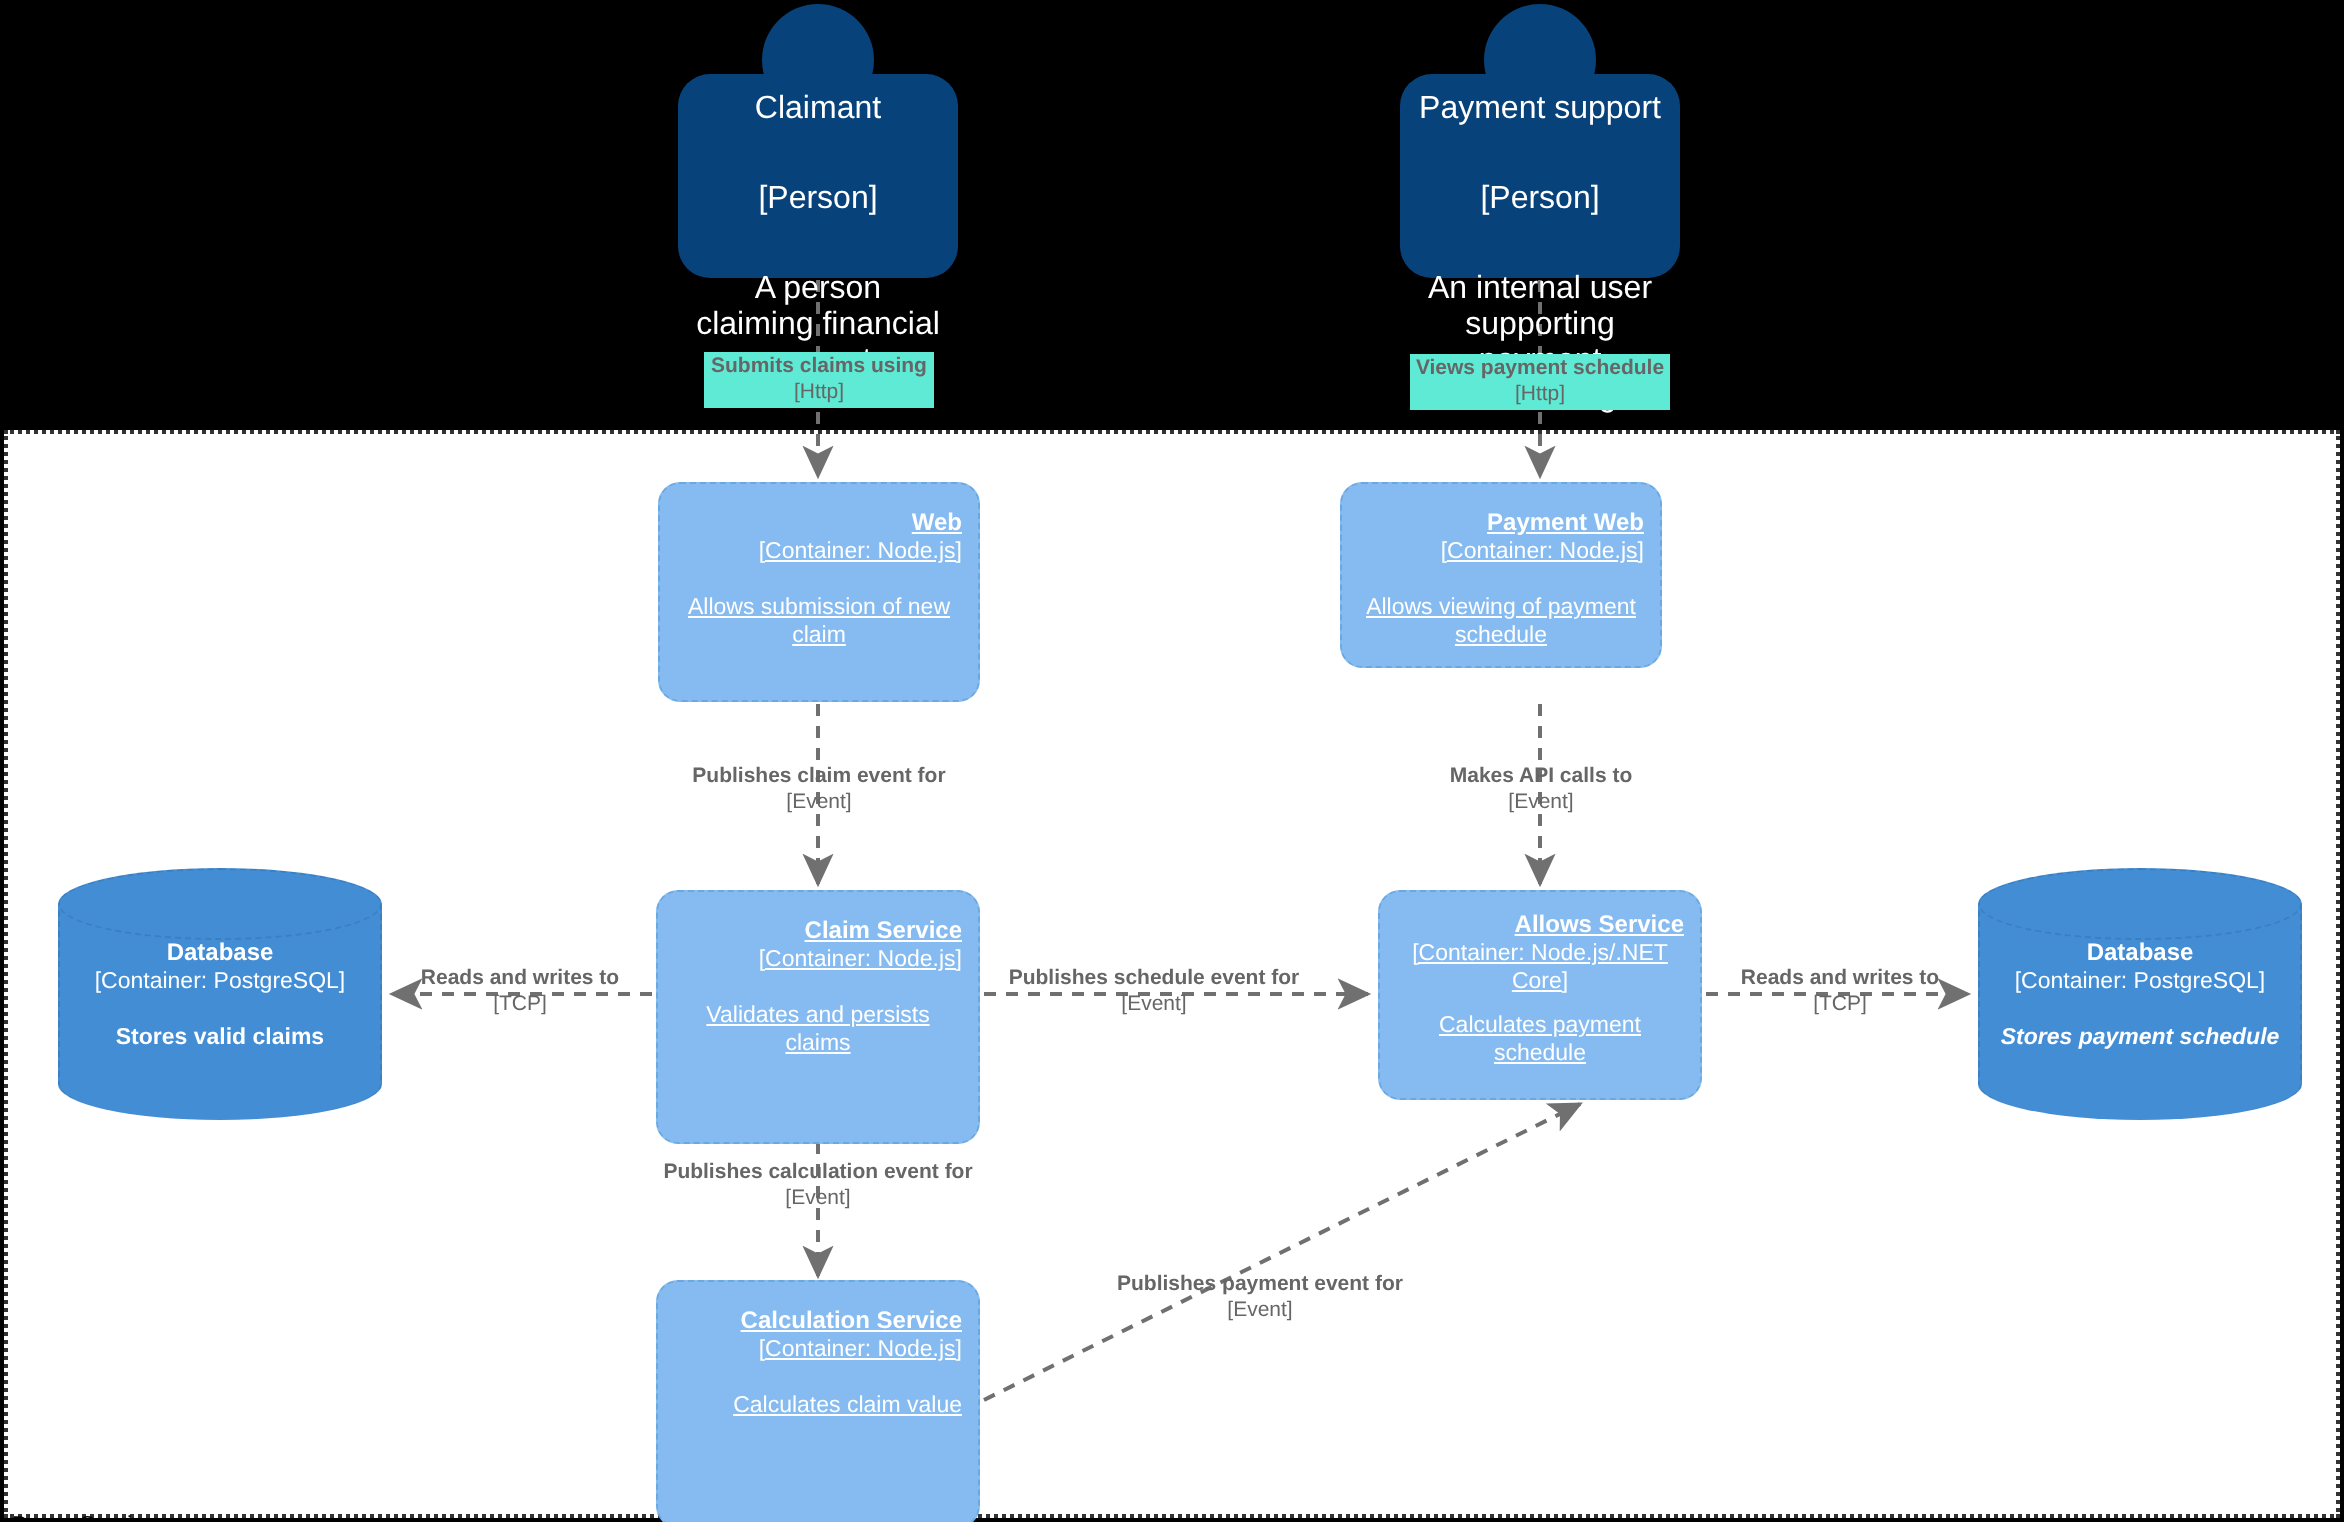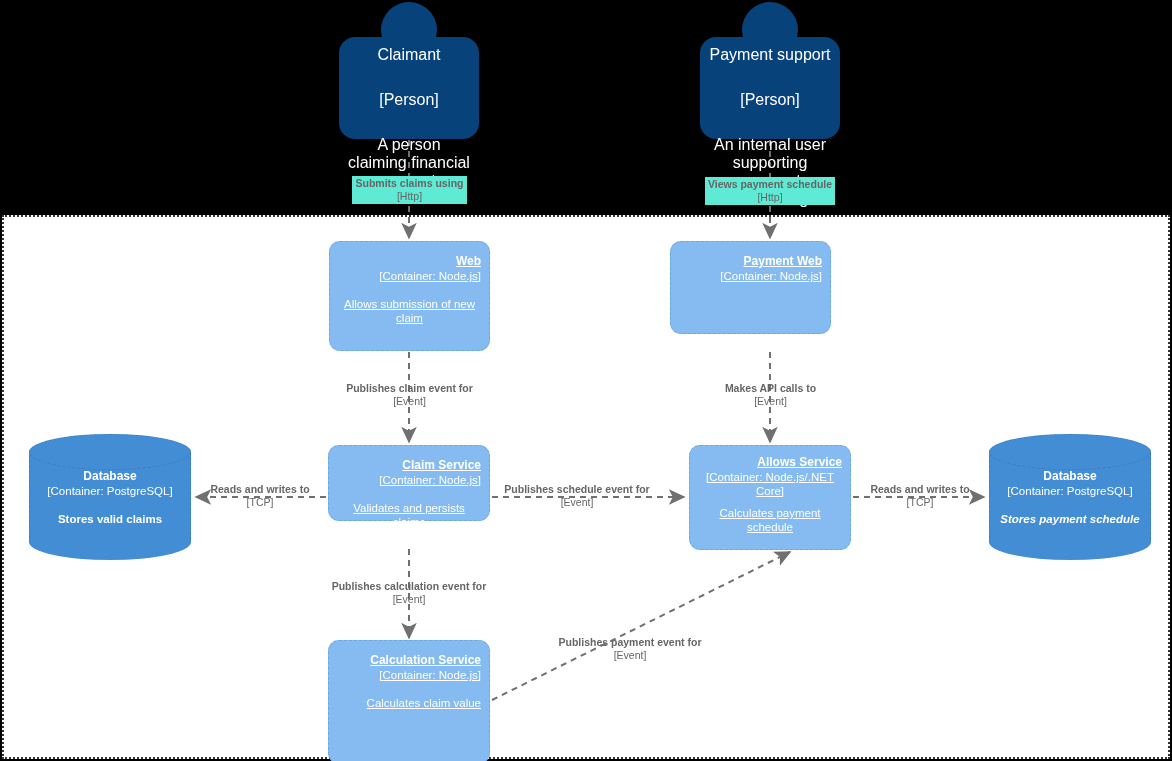--- a/index.html
+++ b/index.html
@@ -220,23 +220,24 @@
 
   <div class="node container-box" style="left:329px; top:241px; width:161px; height:110px;">
     <div class="n-title">Web</div>
     <div class="n-tech">[Container: Node.js]</div>
     <div class="n-desc">Allows submission of new claim</div>
   </div>
 
   <div class="node container-box" style="left:654px; top:241px; width:161px; height:93px;margin-left:16px;">
     <div class="n-title">Payment Web</div>
     <div class="n-tech">[Container: Node.js]</div>
-  </div>
-
-  <div class="node container-box" style="left:328px; top:445px; width:162px; height:76px;">
+    <div class="n-desc">Allows viewing of payment schedule</div>
+  </div>
+
+  <div class="node container-box" style="left:328px; top:445px; width:162px; height:127px;">
     <div class="n-title">Claim Service</div>
     <div class="n-tech">[Container: Node.js]</div>
     <div class="n-desc">Validates and persists claims</div>
   </div>
 
   <div class="node container-box" style="left:689px; top:445px; width:162px; height:105px; padding-top:9px;">
     <div class="n-title">Allows Service</div>
     <div class="n-tech">[Container: Node.js/.NET Core]</div>
     <div class="n-desc" style="margin-top:8px;">Calculates payment schedule</div>
   </div>

